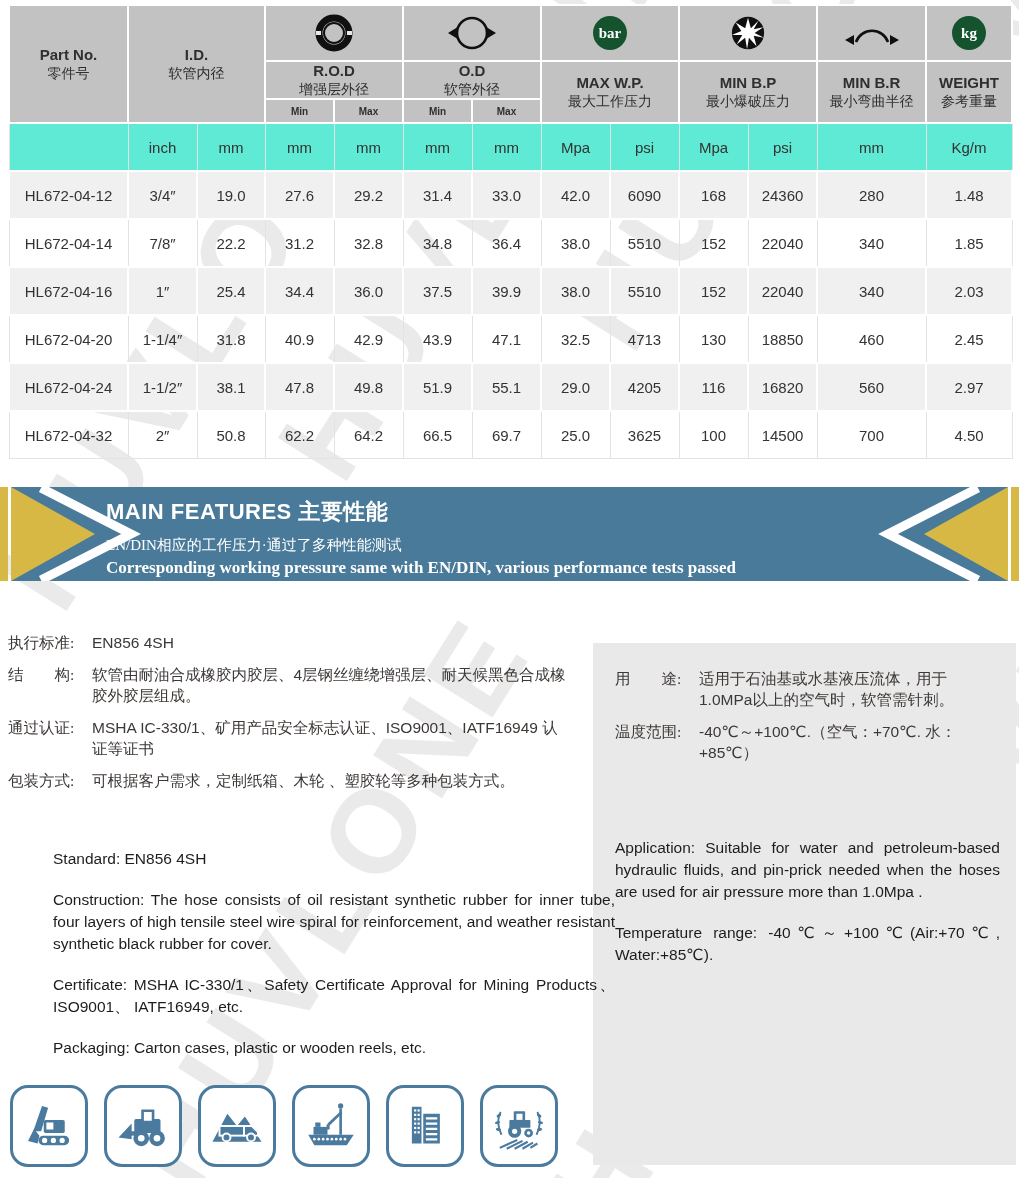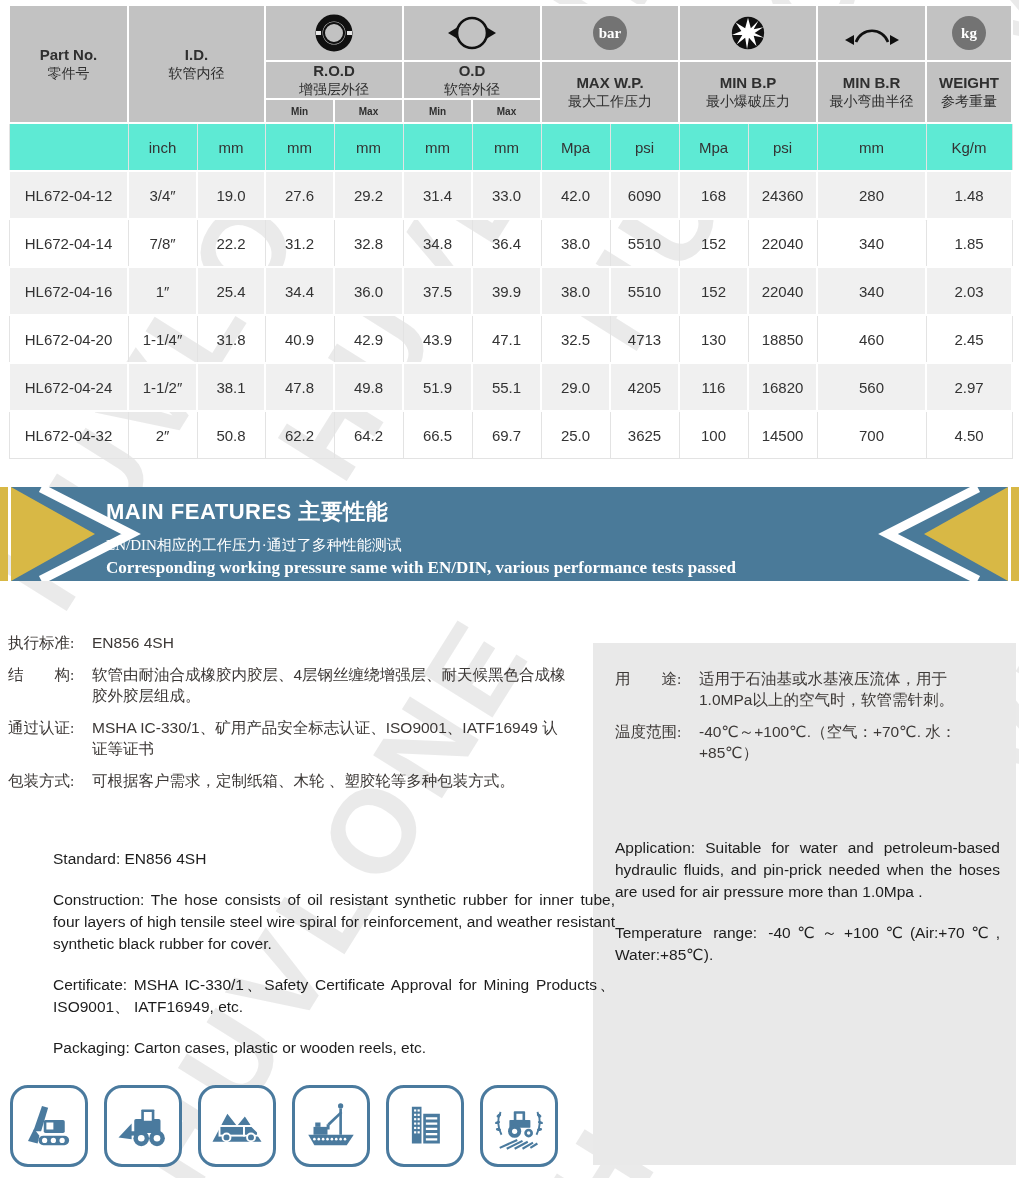--- a/index.html
+++ b/index.html
@@ -16,21 +16,21 @@
   table.spec thead th{background:#c2c2c2;border:2px solid #fff;font-weight:600;vertical-align:middle;padding:0;}
   table.spec .h-icon-row th{height:54px;}
   table.spec .h-label-row th{height:36px;}
   table.spec .h-minmax-row th{height:22px;font-size:10px;}
   .hdr-en{display:block;font-size:15px;font-weight:600;line-height:18px;}
   .hdr-zh{display:block;font-size:14px;font-weight:500;line-height:18px;}
   table.spec td{border:1px solid #e3e3e3;text-align:center;height:46px;padding:0;color:#333;}
   table.spec tr.units-row td{background:#5eead4;}
   table.spec tr.stripe td{background:#f0f0f0;border-color:#fff;border-width:2px;}
   .cell-icon{display:flex;align-items:center;justify-content:center;height:100%;}
-  .badge{width:34px;height:34px;border-radius:50%;background:#737373;color:#fff;
+  .badge{width:34px;height:34px;border-radius:50%;background:#14532d;color:#fff;
          display:flex;align-items:center;justify-content:center;
          font-weight:bold;font-size:15px;font-family:"Liberation Serif","DejaVu Serif",serif;}
   
   .banner{position:absolute;top:487px;left:0;width:1019px;height:94px;}
   .gold-edge{position:absolute;top:0;bottom:0;width:8px;background:#d8b845;}
   .gold-edge.left{left:0;} .gold-edge.right{right:0;}
   .banner-body{position:absolute;left:11px;right:11px;top:0;bottom:0;background:#4a7a99;overflow:hidden;}
   .banner-deco{position:absolute;top:0;height:94px;width:132px;}
   .banner-deco.left{left:0;} .banner-deco.right{right:0;transform:scaleX(-1);}
   .banner-text{position:absolute;left:95px;top:10px;color:#fff;}

